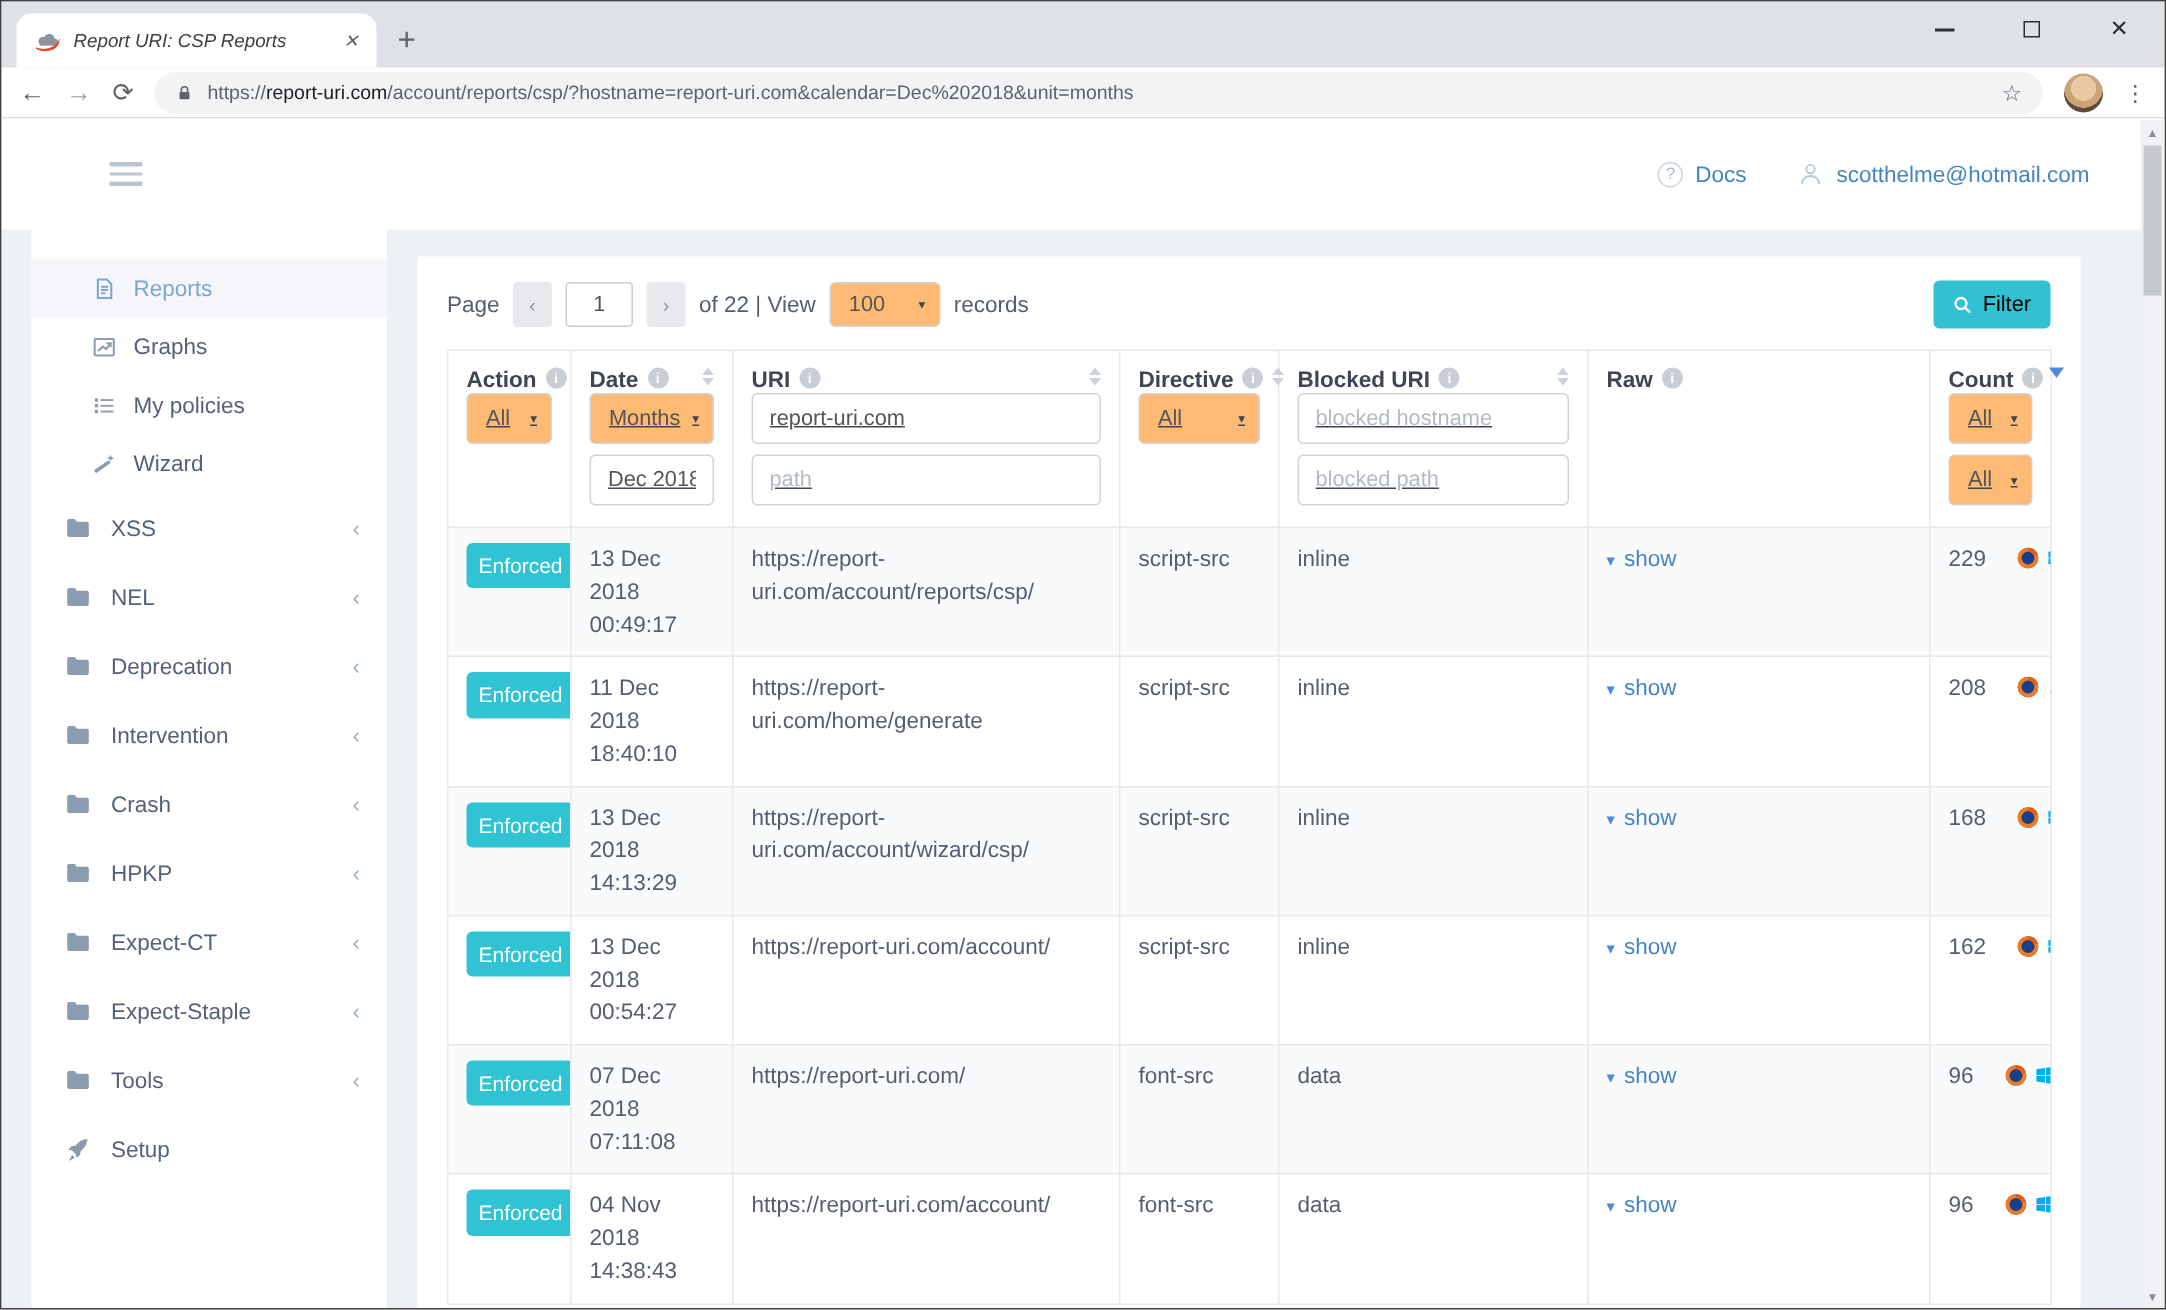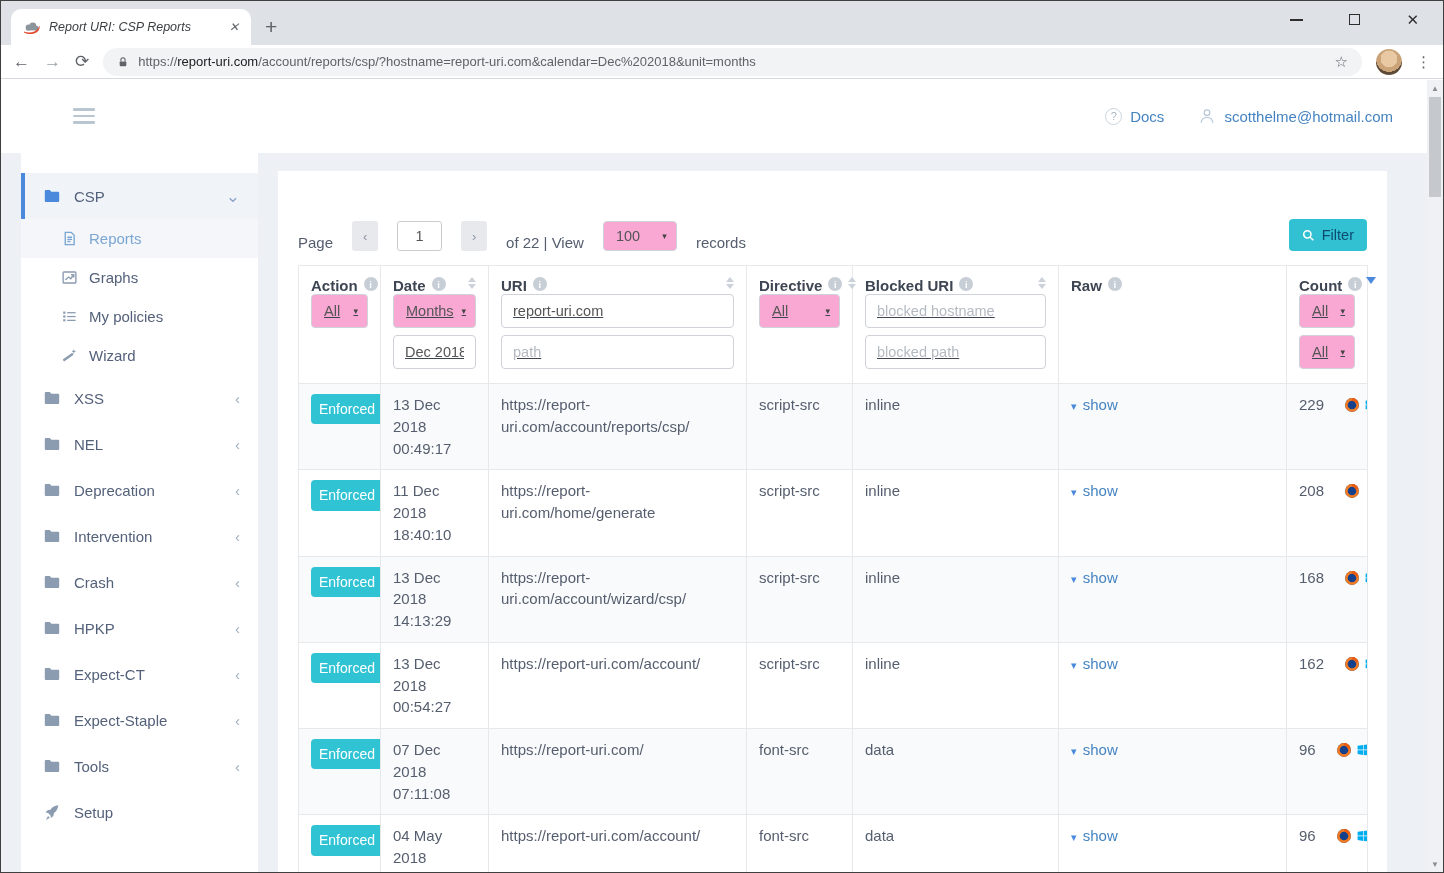--- a/index.html
+++ b/index.html
@@ -56,30 +56,30 @@
   .nav-item.sub { height:39px; padding-left:40px; }
   .nav-item.sub .nav-icon { width:17px; height:17px; margin-right:11px; }
   .nav-item.sub.active { background:#f4f6f9; border-left:none; padding-left:40px; color:#7ba6d3; }
   .nav-item.sub.active .nav-icon { color:#7ba6d3; }
   .nav-chevron { margin-left:auto; color:#9fb0c0; font-size:15px; line-height:1; }
   .nav-chevron.down { color:#8fa6c9; font-size:17px; }
 
   .main-panel { width:1109px; margin:18px 0 0 20px; background:#fff; padding:16px 20px 0; }
 
   
-  .pagerow { display:flex; align-items:flex-end; gap:19px; font-size:15px; color:#555e6e; margin-bottom:14px;margin-top:32px; }
+  .pagerow { display:flex; align-items:center; gap:9px; font-size:15px; color:#555e6e; margin-bottom:14px; }
   .pg-btn { width:26px; height:30px; background:#e7e9ed; border-radius:3px; color:#8d97a5; font-size:13px;
             display:flex; align-items:center; justify-content:center; }
   .pg-input { width:45px; height:30px; border:1px solid #ccc; border-radius:3px; text-align:center;
               font-size:14.5px; color:#555; font-family:inherit; }
-  .fselect { height:34px; background:#f9a8d4; border:1px solid #cfd3d9; border-radius:4px; display:flex;
+  .fselect { height:34px; background:#fdba74; border:1px solid #cfd3d9; border-radius:4px; display:flex;
              align-items:center; justify-content:space-between; padding:0 9px 0 12px; font-size:14.5px; color:#555; }
   .fselect .caret { font-size:9px; color:#444; margin-left:8px; }
   .pg-select { width:74px; height:30px; }
-  .filter-btn { margin-left:auto; height:31px; background:#31c1d3; border-radius:4px; color:#0c4a6e;
+  .filter-btn { margin-left:auto; height:31px; background:#31c1d3; border-radius:4px; color:#000000;
                 display:flex; align-items:center; gap:7px; padding:16px 13px; font-size:14.5px; }
   .filter-btn svg { width:13px; height:13px; }
 
   
   table.report { width:100%; border-collapse:collapse; table-layout:fixed; }
   .report th, .report td { border:1px solid #e6e8ea; }
   .report th { padding:11px 12px 14px; vertical-align:top; text-align:left; font-size:15px; font-weight:700; color:#3e4653; }
   .col-head { display:flex; align-items:flex-start; white-space:nowrap; }
   .info { width:14px; height:14px; border-radius:50%; background:#c7ced6; color:#fff; font-size:9.5px;
           font-weight:700; display:inline-flex; align-items:center; justify-content:center; margin-left:6px; flex-shrink:0; }
@@ -171,27 +171,20 @@
             <path d="M3.6 17.6 c0-4 3-6.1 6.4-6.1 s6.4 2.1 6.4 6.1"></path>
         </svg>
         <span>scotthelme@hotmail.com</span>
       </div>
     </div>
   </div>
 
   <div class="page-body">
 
     <aside class="sidebar">
-        <div class="nav-item active">
-          <span class="nav-icon"><svg viewBox="0 0 20 20" fill="currentColor">
-              <path d="M2 4.8 C2 4 2.6 3.4 3.4 3.4 H7.6 L9.2 5.4 H16.6 C17.4 5.4 18 6 18 6.8 V15.2 C18 16 17.4 16.6 16.6 16.6 H3.4 C2.6 16.6 2 16 2 15.2 Z"></path>
-            </svg></span>
-          <span class="nav-label">CSP</span>
-          <span class="nav-chevron down">⌄</span>
-        </div>
         <div class="nav-item sub active">
           <span class="nav-icon"><svg viewBox="0 0 20 20" fill="none" stroke="currentColor" stroke-width="1.6">
               <path d="M5 2.8 H12 L15.5 6.3 V17.2 H5 Z"></path>
               <path d="M7.5 8.5 H13 M7.5 11 H13 M7.5 13.5 H11"></path>
             </svg></span>
           <span class="nav-label">Reports</span>
         </div>
         <div class="nav-item sub">
           <span class="nav-icon"><svg viewBox="0 0 20 20" fill="none" stroke="currentColor" stroke-width="1.6">
               <rect x="2.5" y="3.5" width="15" height="13" rx="1"></rect>
@@ -526,21 +519,21 @@
                   </svg></span><span class="bicon"><svg viewBox="0 0 20 20" fill="#00adef">
                     <path d="M2 4.7 L9.2 3.7 V9.5 H2 Z"></path>
                     <path d="M10 3.6 L18 2.5 V9.5 H10 Z"></path>
                     <path d="M2 10.3 H9.2 V16.1 L2 15.1 Z"></path>
                     <path d="M10 10.3 H18 V17.3 L10 16.2 Z"></path>
                   </svg></span></td>
             </tr>
             <tr>
               <td><span class="badge">Enforced</span></td>
               <td>
-                <div>04 May 2018</div>
+                <div>04 Nov 2018</div>
                 <div>14:38:43</div>
               </td>
               <td>https://report-uri.com/account/</td>
               <td>font-src</td>
               <td>data</td>
               <td><span class="show-link"><span class="show-caret">▾</span> show</span></td>
               <td style="white-space: nowrap;"><span class="count-num">96</span><span class="bicon"><svg viewBox="0 0 20 20">
                     <circle cx="10" cy="10" r="8.6" fill="#15418c"></circle>
                     <path d="M10 1.4 A8.6 8.6 0 1 1 1.4 10 A8.6 8.6 0 0 1 10 1.4 Z M10 4.6 A5.4 5.4 0 1 0 15.4 10 A5.4 5.4 0 0 0 10 4.6 Z" fill="#f47b20"></path>
                     <path d="M10 1.4 a8.6 8.6 0 0 1 8.2 6 l-3.4 1 a5.4 5.4 0 0 0 -4.8 -3.8 Z" fill="#e85d12"></path>

